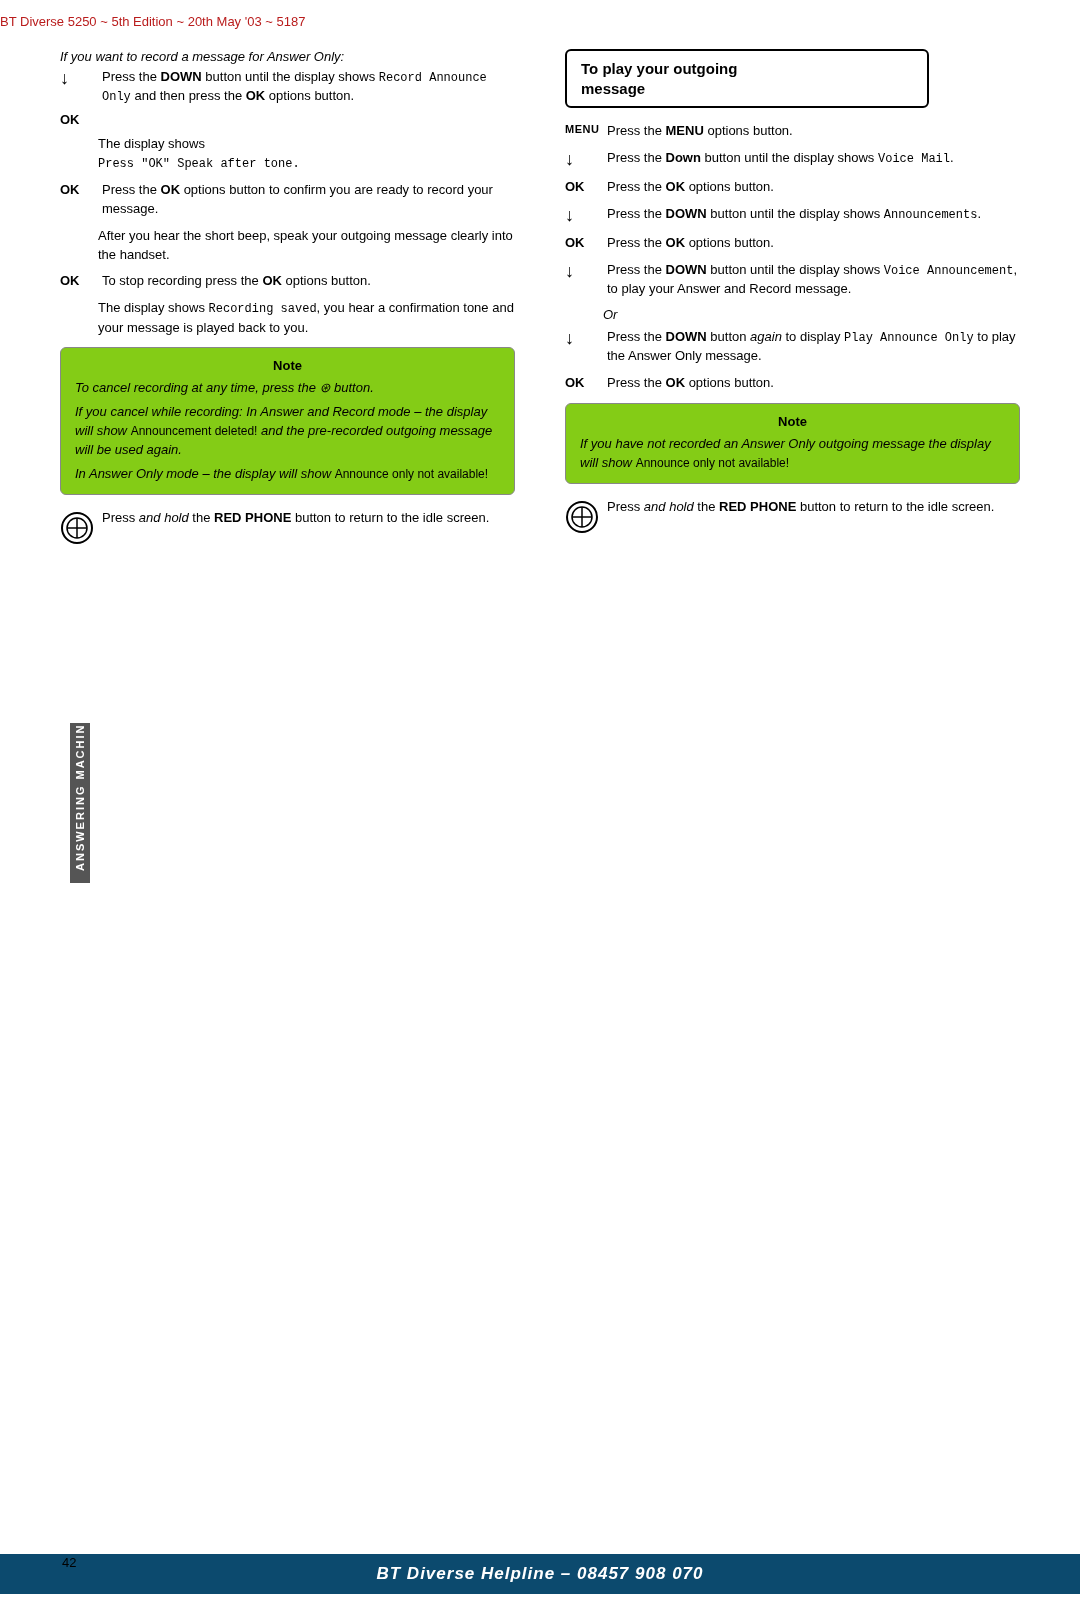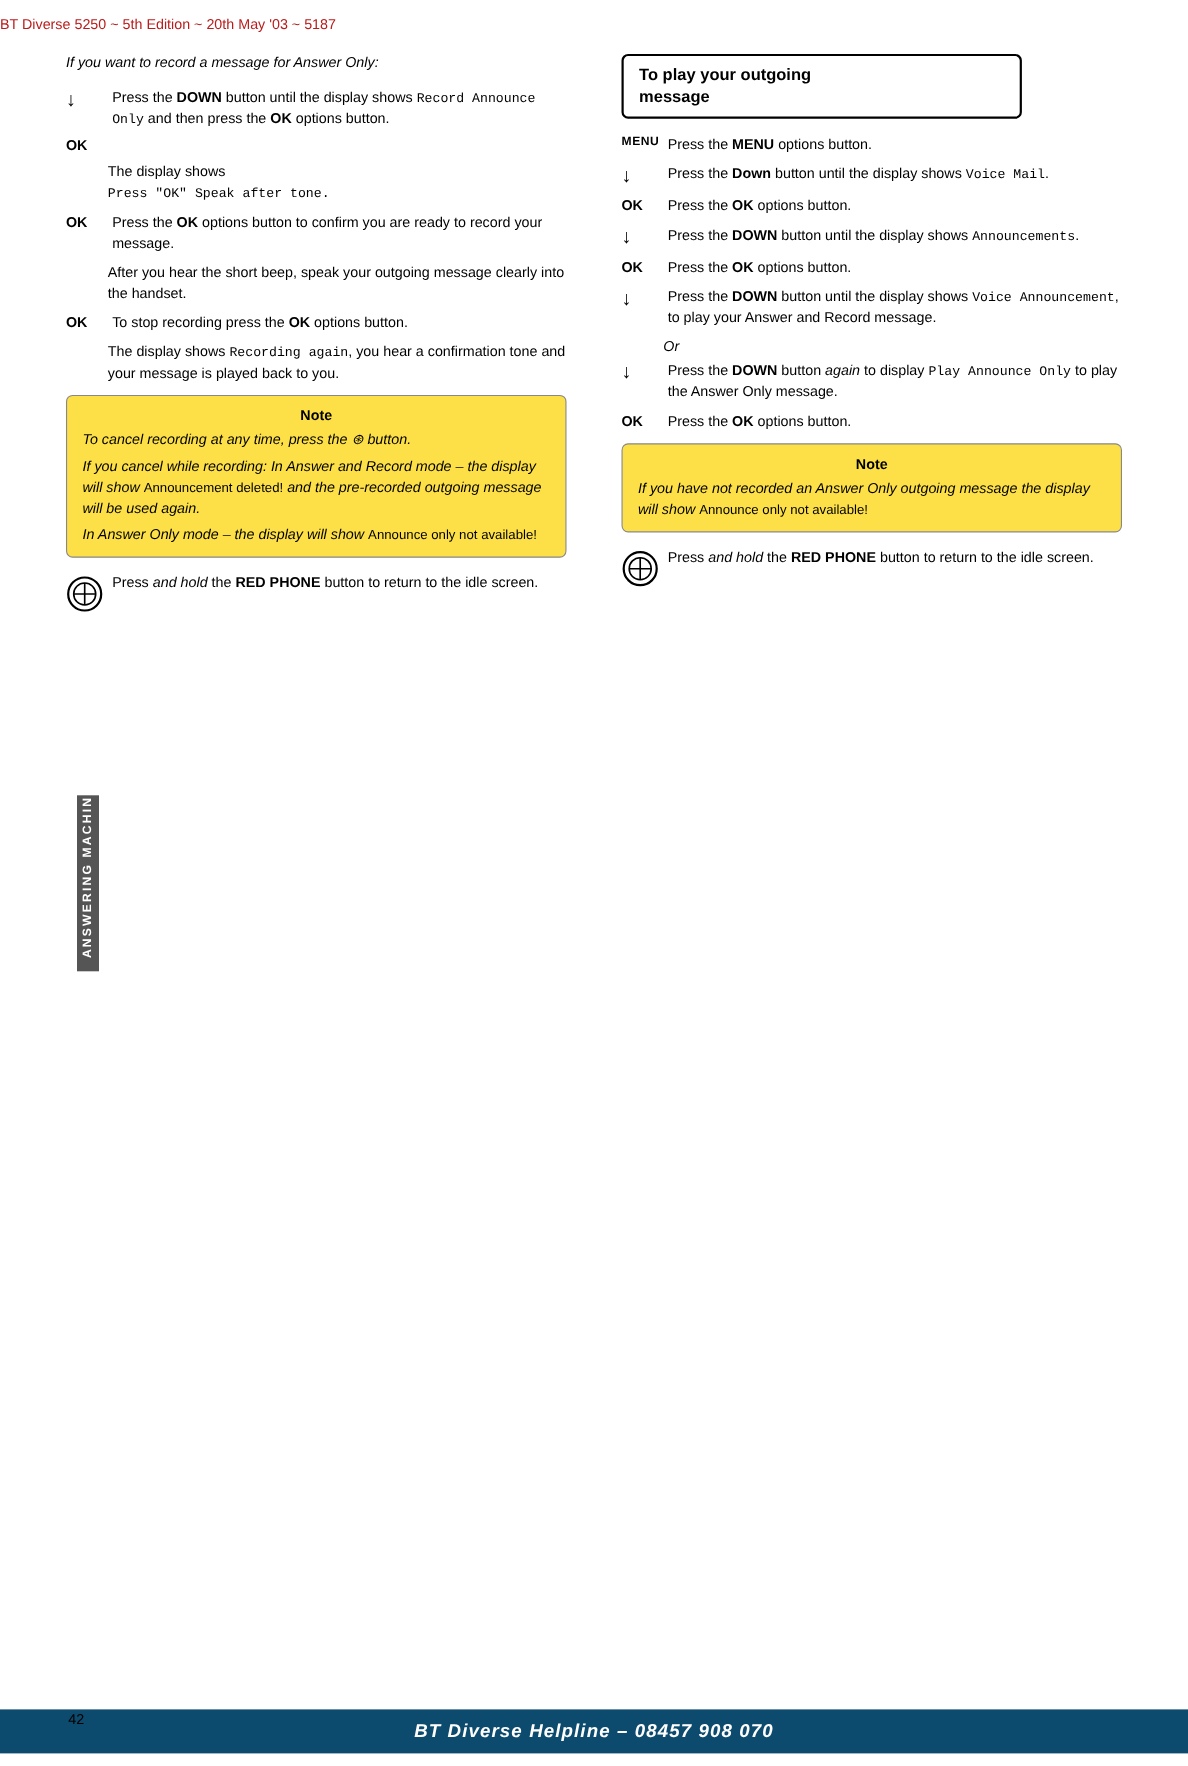--- a/index.html
+++ b/index.html
@@ -43,21 +43,21 @@
     
     .right-col {
       flex: 1;
       padding-left: 10px;
     }
 
     
     .italic-heading {
       font-style: italic;
       font-size: 13px;
-      margin-bottom: 16px;
+      margin-bottom: 4px;
     }
 
     
     .instr-row {
       display: flex;
       align-items: flex-start;
       margin-bottom: 8px;
       gap: 4px;
     }
 
@@ -91,21 +91,21 @@
 
     .instr-text .bold { font-weight: bold; }
     .instr-text .mono { font-family: 'Courier New', monospace; font-size: 12px; }
 
     
     .note-box {
       border: 1.5px solid #888;
       border-radius: 6px;
       padding: 10px 14px;
       margin: 10px 0;
-      background: #fde047;
+      background: #84cc16;
     }
 
     .note-title {
       font-weight: bold;
       font-size: 13px;
       text-align: center;
       margin-bottom: 6px;
     }
 
     .note-box p {
@@ -233,21 +233,21 @@
       <div style="margin-left:38px; margin-bottom:8px;">
         <span class="instr-text">After you hear the short beep, speak your outgoing message clearly into the handset.</span>
       </div>
 
       <div class="instr-row">
         <span class="instr-label" style="font-weight:bold;">OK</span>
         <span class="instr-text">To stop recording press the <span class="bold">OK</span> options button.</span>
       </div>
 
       <div style="margin-left:38px; margin-bottom:10px;">
-        <span class="instr-text">The display shows <span class="mono">Recording again</span>, you hear a confirmation tone and your message is played back to you.</span>
+        <span class="instr-text">The display shows <span class="mono">Recording saved</span>, you hear a confirmation tone and your message is played back to you.</span>
       </div>
 
       <div class="note-box">
         <div class="note-title">Note</div>
         <p><em>To cancel recording at any time, press the ⊛ button.</em></p>
         <p><em>If you cancel while recording: In Answer and Record mode – the display will show</em> <span class="mono">Announcement deleted!</span> <em>and the pre-recorded outgoing message will be used again.</em></p>
         <p><em>In Answer Only mode – the display will show</em> <span class="mono">Announce only not available!</span></p>
       </div>
 
       <div class="bottom-left" style="margin-top:14px;">

